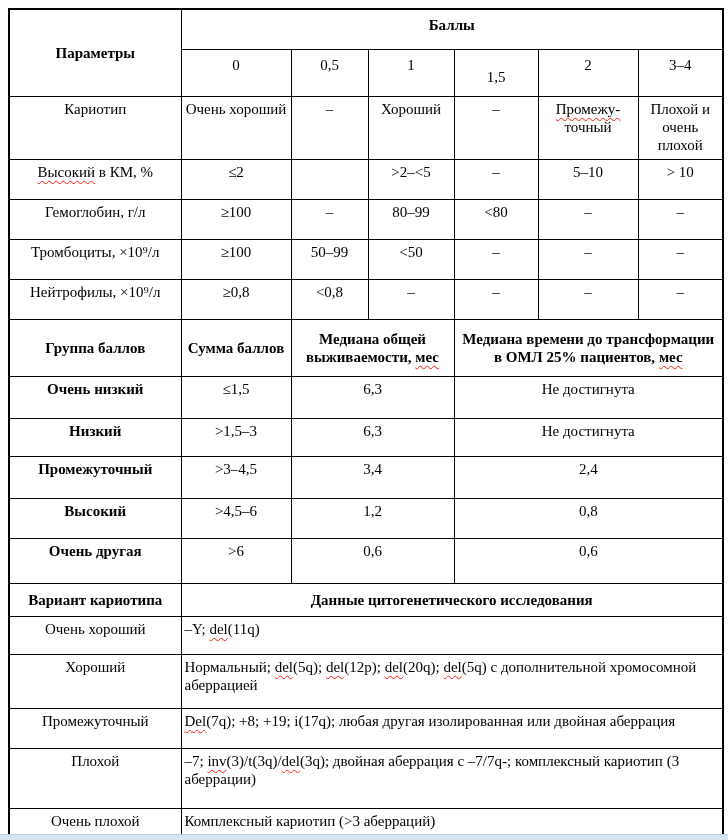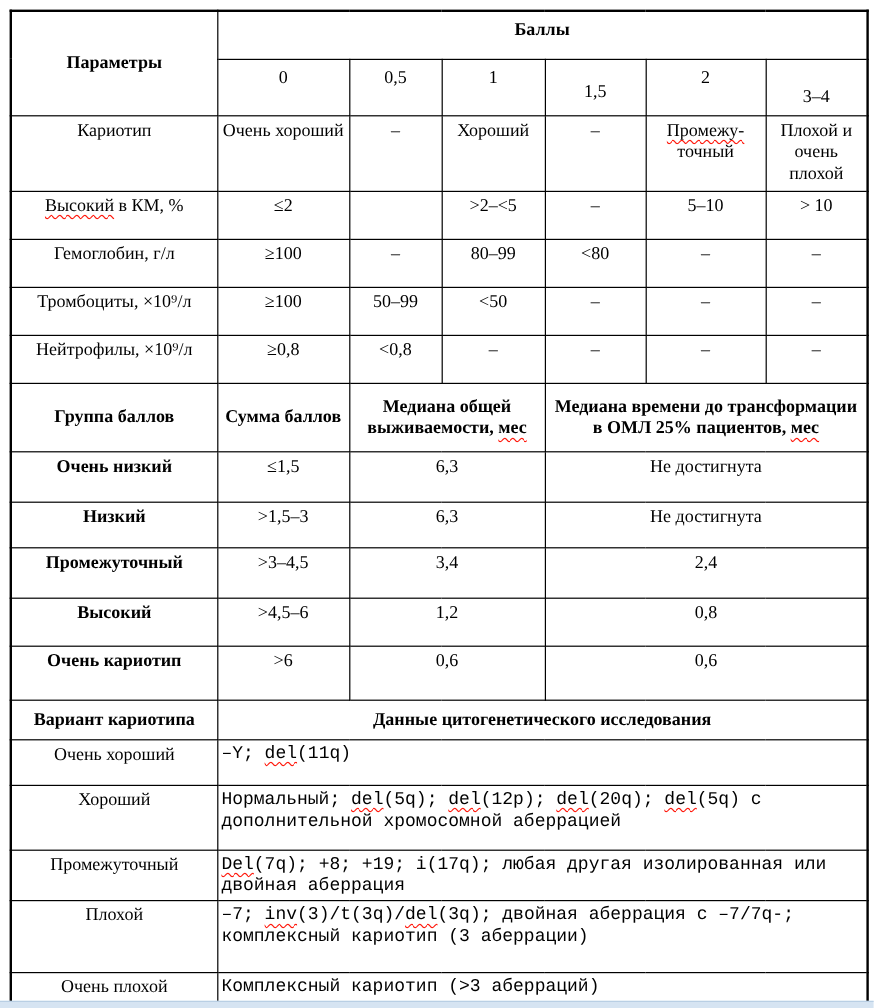--- a/index.html
+++ b/index.html
@@ -33,21 +33,20 @@
     word-wrap: break-word;
   }
   td.lbl {
     text-align: center;
     padding-left: 2px;
     padding-right: 2px;
   }
   td.txt {
     text-align: left;
     padding-left: 3px;
-    font-family: Liberation Mono, monospace;
   }
   .b { font-weight: bold; font-family: Liberation Serif, serif; }
   .vm { vertical-align: middle; }
   .sq {
     text-decoration-line: underline;
     text-decoration-style: wavy;
     text-decoration-color: #ff1a0e;
     text-decoration-thickness: 1px;
     text-underline-offset: 3px;
     text-decoration-skip-ink: none;
@@ -79,21 +78,21 @@
         <tr style="height:40px">
       <td class="b vm" rowspan="2">Параметры</td>
       <td class="b" colspan="6" style="padding-top:6px">Баллы</td>
     </tr>
     <tr style="height:47px">
       <td style="padding-top:6px">0</td>
       <td style="padding-top:6px">0,5</td>
       <td style="padding-top:6px">1</td>
       <td style="padding-top:18px">1,5</td>
       <td style="padding-top:6px">2</td>
-      <td style="padding-top:22px">3–4</td>
+      <td style="padding-top:6px">3–4</td>
     </tr>
 
     <tr style="height:63px">
       <td class="lbl">Кариотип</td>
       <td>Очень хороший</td>
       <td>–</td>
       <td>Хороший</td>
       <td>–</td>
       <td><span class="sq">Промежу-</span>точный</td>
       <td>Плохой и очень плохой</td>
@@ -159,21 +158,21 @@
       <td colspan="2">3,4</td>
       <td colspan="3">2,4</td>
     </tr>
     <tr style="height:40px">
       <td class="lbl b">Высокий</td>
       <td>&gt;4,5–6</td>
       <td colspan="2">1,2</td>
       <td colspan="3">0,8</td>
     </tr>
     <tr style="height:45px">
-      <td class="lbl b">Очень кариотип</td>
+      <td class="lbl b">Очень другая</td>
       <td>&gt;6</td>
       <td colspan="2">0,6</td>
       <td colspan="3">0,6</td>
     </tr>
 
     <tr style="height:33px">
       <td class="lbl b vm">Вариант кариотипа</td>
       <td class="b vm" colspan="6">Данные цитогенетического исследования</td>
     </tr>
     <tr style="height:38px">

